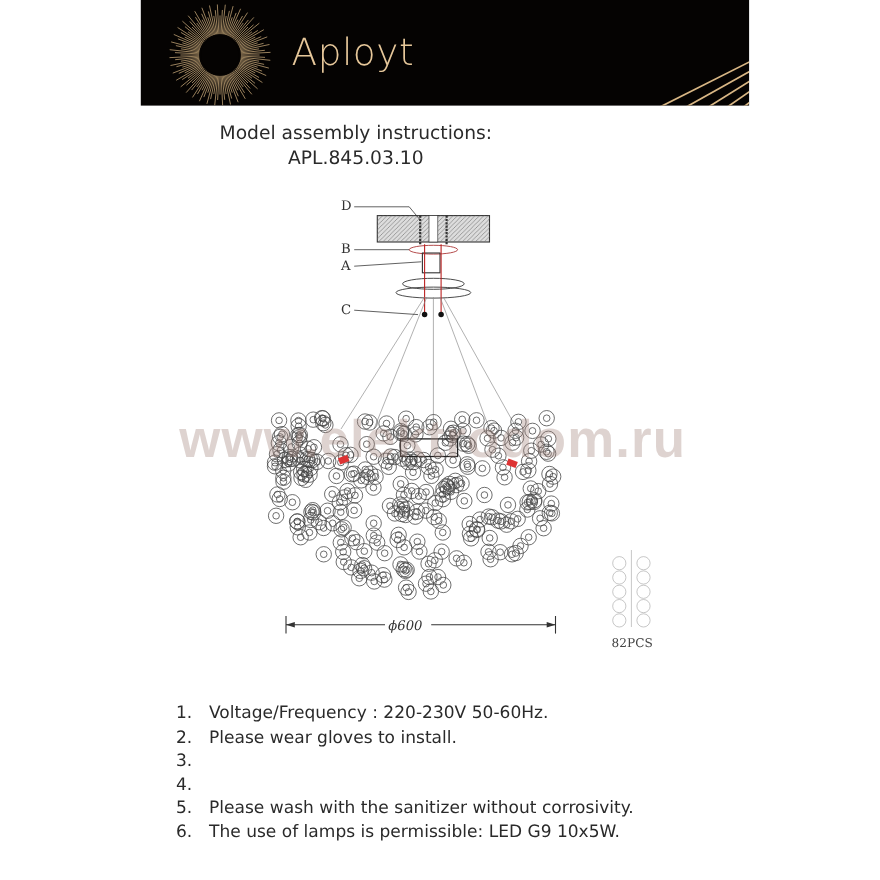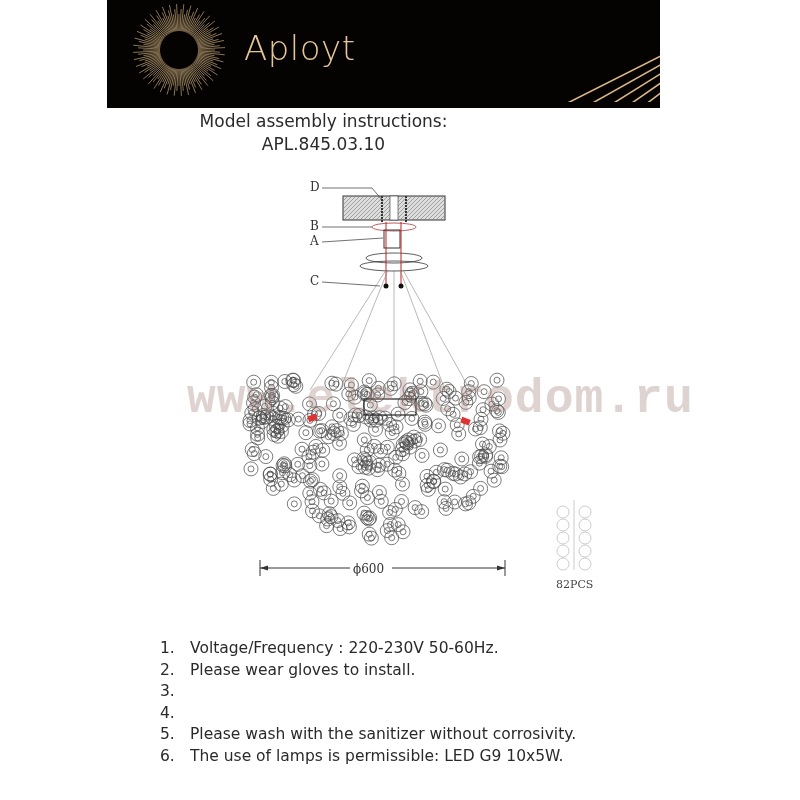--- a/index.html
+++ b/index.html
@@ -1,31 +1,31 @@
 <!DOCTYPE html>
 <html><head>
 <meta charset="utf-8">
 <style>
   html, body { margin:0; padding:0; background:#ffffff; }
   body { width:800px; height:800px; position:relative; overflow:hidden; font-family:"DejaVu Sans", sans-serif; color:#222; }
 
-  .banner { position:absolute; left:107px; top:0; width:553px; height:108px; background:#050302; overflow:hidden; }
+  .banner { position:absolute; left:128px; top:0; width:553px; height:96px; background:#050302; overflow:hidden; }
   .banner svg { position:absolute; left:0; top:0; }
   .brand { position:absolute; left:137px; top:28px; font-family:"DejaVu Sans", sans-serif; font-weight:200; font-size:34px; color:#e6c79a; letter-spacing:0.5px; }
 
   .title { position:absolute; left:0; width:647px; text-align:center; font-size:17px; color:#2a2a2a; line-height:22px; }
   .title.l1 { top:110px; }
   .title.l2 { top:133px; }
 
   .drawing { position:absolute; left:230px; top:175px; width:400px; height:420px; }
   .lbl { position:absolute; font-family:"DejaVu Serif", serif; font-size:12px; color:#333; }
-  .dim-text { position:absolute; left:350px; top:562px; font-family:"DejaVu Serif", serif; font-size:12px; color:#333; background:#fff; padding:0 3px; }
+  .dim-text { position:absolute; left:350px; top:562px; font-family:"DejaVu Serif", serif; font-size:12px; color:#333; background:#fff; padding:0 3px;font-style:italic; }
   .pcs { position:absolute; left:556px; top:578px; font-family:"DejaVu Serif", serif; font-size:11px; color:#444; }
 
-  .watermark { position:absolute; left:163px; top:372px; font-family:Liberation Mono, monospace; font-weight:bold; font-size:48px; color:rgba(160,130,120,0.35); letter-spacing:1px;margin-left:24px; }
+  .watermark { position:absolute; left:163px; top:372px; font-family:Liberation Sans, sans-serif; font-weight:bold; font-size:48px; color:rgba(160,130,120,0.35); letter-spacing:1px; }
 
   .instr { position:absolute; left:160px; top:638px; font-size:15.5px; color:#2a2a2a; line-height:21.5px; list-style:none; margin:0; padding:0; }
   .instr li { display:flex; }
   .instr .num { width:30px; }
 </style>
 </head>
 <body>
 
 <div class="banner">
   <svg width="553" height="102">

